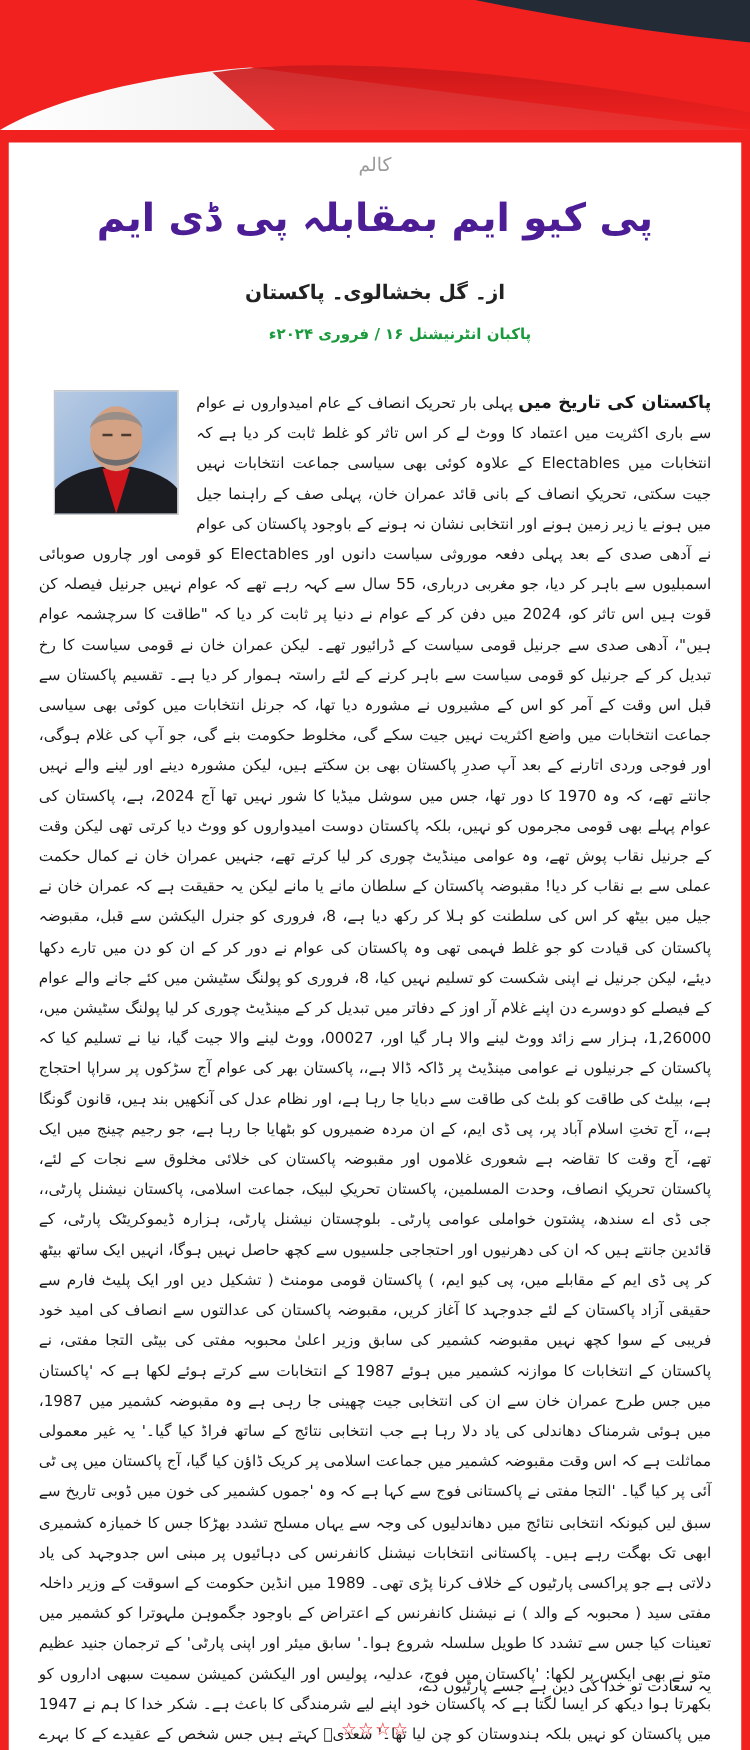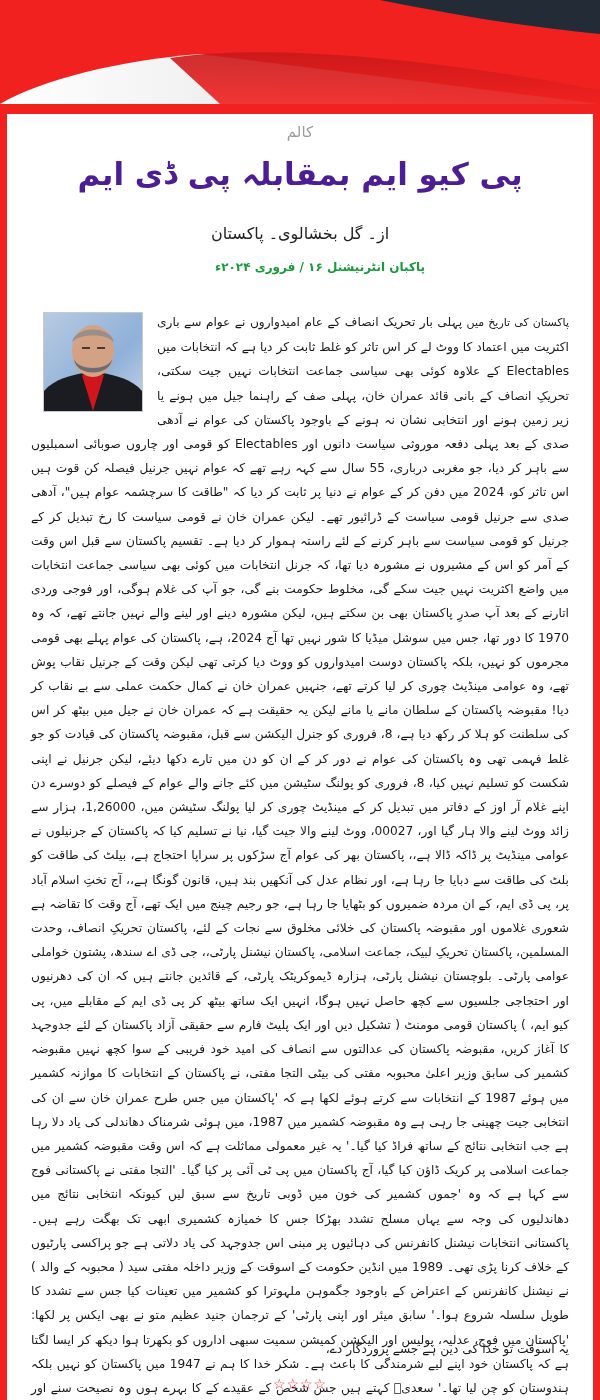--- a/index.html
+++ b/index.html
@@ -16,33 +16,33 @@
     .kicker {
       position: absolute; top: 9px; left: 0; width: 100%; text-align: center;
       color: #9b9b9b; font-size: 15px;
     }
     .headline {
       position: absolute; top: 42px; left: 0; width: 100%; text-align: center;
       color: #4c1d95; font-size: 31px; font-weight: bold; direction: rtl;
     }
     .byline {
       position: absolute; top: 110px; left: 0; width: 100%; text-align: center;
-      color: #222; font-size: 16px; font-weight: normal; direction: rtl;
+      color: #222; font-size: 16px; font-weight: bold; direction: rtl;
     }
     .source {
       position: absolute; top: 146px; left: 0; width: 100%; text-align: center;
       color: #1a9a3c; font-size: 12px; font-weight: bold; direction: rtl; padding-left: 20px;
     }
     .article {
       position: absolute; top: 196px; left: 24px; width: 538px;
       direction: rtl; text-align: justify; color: #1a1a1a;
       font-size: 12.2px; line-height: 24.2px;
     }
     .article p { margin: 0; }
-    .article .lead { font-weight: normal; font-size: 11px; }
+    .article .lead { font-weight: bold; font-size: 14px; }
     .photo {
       float: left; width: 98px; height: 98px; margin: 2px 14px 4px 12px;
       border: 1px solid #c9c9c9; position: relative; overflow: hidden;
       background: linear-gradient(135deg, #b8cbe3 0%, #8fb0d8 60%, #c7d5e8 100%);
     }
     .closing { position: absolute; top: 1228px; left: 24px; width: 538px; direction: rtl; text-align: right; font-size: 12.2px; color: #1a1a1a; }
     .stars {
       position: absolute; top: 1262px; left: 0; width: 100%; text-align: center;
       color: #ee1c24; font-size: 14px; letter-spacing: 1px;
     }
@@ -82,15 +82,15 @@
         <ellipse cx="49" cy="38" rx="21" ry="26" fill="#d3a285"></ellipse>
         <path d="M28 30 C30 12 68 12 70 30 C66 20 32 20 28 30 Z" fill="#9a8e88"></path>
         <path d="M30 46 C32 64 66 64 68 46 C64 58 34 58 30 46 Z" fill="#6d6c6f"></path>
         <rect x="38" y="34" width="8" height="2" fill="#4a3a30"></rect>
         <rect x="53" y="34" width="8" height="2" fill="#4a3a30"></rect>
       </svg>
     </div>
     <p><span class="lead">پاکستان کی تاریخ میں</span> <span>پہلی بار تحریک انصاف کے عام امیدواروں نے عوام سے باری اکثریت میں اعتماد کا ووٹ لے کر اس تاثر کو غلط ثابت کر دیا ہے کہ انتخابات میں Electables کے علاوہ کوئی بھی سیاسی جماعت انتخابات نہیں جیت سکتی، تحریکِ انصاف کے بانی قائد عمران خان، پہلی صف کے راہنما جیل میں ہونے یا زیر زمین ہونے اور انتخابی نشان نہ ہونے کے باوجود پاکستان کی عوام نے آدھی صدی کے بعد پہلی دفعہ موروثی سیاست دانوں اور Electables کو قومی اور چاروں صوبائی اسمبلیوں سے باہر کر دیا، جو مغربی درباری، 55 سال سے کہہ رہے تھے کہ عوام نہیں جرنیل فیصلہ کن قوت ہیں اس تاثر کو، 2024 میں دفن کر کے عوام نے دنیا پر ثابت کر دیا کہ "طاقت کا سرچشمہ عوام ہیں"، آدھی صدی سے جرنیل قومی سیاست کے ڈرائیور تھے۔ لیکن عمران خان نے قومی سیاست کا رخ تبدیل کر کے جرنیل کو قومی سیاست سے باہر کرنے کے لئے راستہ ہموار کر دیا ہے۔ تقسیم پاکستان سے قبل اس وقت کے آمر کو اس کے مشیروں نے مشورہ دیا تھا، کہ جرنل انتخابات میں کوئی بھی سیاسی جماعت انتخابات میں واضع اکثریت نہیں جیت سکے گی، مخلوط حکومت بنے گی، جو آپ کی غلام ہوگی، اور فوجی وردی اتارنے کے بعد آپ صدرِ پاکستان بھی بن سکتے ہیں، لیکن مشورہ دینے اور لینے والے نہیں جانتے تھے، کہ وہ 1970 کا دور تھا، جس میں سوشل میڈیا کا شور نہیں تھا آج 2024، ہے، پاکستان کی عوام پہلے بھی قومی مجرموں کو نہیں، بلکہ پاکستان دوست امیدواروں کو ووٹ دیا کرتی تھی لیکن وقت کے جرنیل نقاب پوش تھے، وہ عوامی مینڈیٹ چوری کر لیا کرتے تھے، جنہیں عمران خان نے کمال حکمت عملی سے بے نقاب کر دیا! مقبوضہ پاکستان کے سلطان مانے یا مانے لیکن یہ حقیقت ہے کہ عمران خان نے جیل میں بیٹھ کر اس کی سلطنت کو ہلا کر رکھ دیا ہے، 8، فروری کو جنرل الیکشن سے قبل، مقبوضہ پاکستان کی قیادت کو جو غلط فہمی تھی وہ پاکستان کی عوام نے دور کر کے ان کو دن میں تارے دکھا دیئے، لیکن جرنیل نے اپنی شکست کو تسلیم نہیں کیا، 8، فروری کو پولنگ سٹیشن میں کئے جانے والے عوام کے فیصلے کو دوسرے دن اپنے غلام آر اوز کے دفاتر میں تبدیل کر کے مینڈیٹ چوری کر لیا پولنگ سٹیشن میں، 1,26000، ہزار سے زائد ووٹ لینے والا ہار گیا اور، 00027، ووٹ لینے والا جیت گیا، نیا نے تسلیم کیا کہ پاکستان کے جرنیلوں نے عوامی مینڈیٹ پر ڈاکہ ڈالا ہے،، پاکستان بھر کی عوام آج سڑکوں پر سراپا احتجاج ہے، بیلٹ کی طاقت کو بلٹ کی طاقت سے دبایا جا رہا ہے، اور نظام عدل کی آنکھیں بند ہیں، قانون گونگا ہے،، آج تختِ اسلام آباد پر، پی ڈی ایم، کے ان مردہ ضمیروں کو بٹھایا جا رہا ہے، جو رجیم چینج میں ایک تھے، آج وقت کا تقاضہ ہے شعوری غلاموں اور مقبوضہ پاکستان کی خلائی مخلوق سے نجات کے لئے، پاکستان تحریکِ انصاف، وحدت المسلمین، پاکستان تحریکِ لبیک، جماعت اسلامی، پاکستان نیشنل پارٹی،، جی ڈی اے سندھ، پشتون خواملی عوامی پارٹی۔ بلوچستان نیشنل پارٹی، ہزارہ ڈیموکریٹک پارٹی، کے قائدین جانتے ہیں کہ ان کی دھرنیوں اور احتجاجی جلسیوں سے کچھ حاصل نہیں ہوگا، انہیں ایک ساتھ بیٹھ کر پی ڈی ایم کے مقابلے میں، پی کیو ایم، ) پاکستان قومی مومنٹ ( تشکیل دیں اور ایک پلیٹ فارم سے حقیقی آزاد پاکستان کے لئے جدوجہد کا آغاز کریں، مقبوضہ پاکستان کی عدالتوں سے انصاف کی امید خود فریبی کے سوا کچھ نہیں مقبوضہ کشمیر کی سابق وزیر اعلیٰ محبوبہ مفتی کی بیٹی التجا مفتی، نے پاکستان کے انتخابات کا موازنہ کشمیر میں ہوئے 1987 کے انتخابات سے کرتے ہوئے لکھا ہے کہ 'پاکستان میں جس طرح عمران خان سے ان کی انتخابی جیت چھینی جا رہی ہے وہ مقبوضہ کشمیر میں 1987، میں ہوئی شرمناک دھاندلی کی یاد دلا رہا ہے جب انتخابی نتائج کے ساتھ فراڈ کیا گیا۔' یہ غیر معمولی مماثلت ہے کہ اس وقت مقبوضہ کشمیر میں جماعت اسلامی پر کریک ڈاؤن کیا گیا، آج پاکستان میں پی ٹی آئی پر کیا گیا۔ 'التجا مفتی نے پاکستانی فوج سے کہا ہے کہ وہ 'جموں کشمیر کی خون میں ڈوبی تاریخ سے سبق لیں کیونکہ انتخابی نتائج میں دھاندلیوں کی وجہ سے یہاں مسلح تشدد بھڑکا جس کا خمیازہ کشمیری ابھی تک بھگت رہے ہیں۔ پاکستانی انتخابات نیشنل کانفرنس کی دہائیوں پر مبنی اس جدوجہد کی یاد دلاتی ہے جو پراکسی پارٹیوں کے خلاف کرنا پڑی تھی۔ 1989 میں انڈین حکومت کے اسوقت کے وزیر داخلہ مفتی سید ( محبوبہ کے والد ) نے نیشنل کانفرنس کے اعتراض کے باوجود جگموہن ملہوترا کو کشمیر میں تعینات کیا جس سے تشدد کا طویل سلسلہ شروع ہوا۔' سابق میئر اور اپنی پارٹی' کے ترجمان جنید عظیم متو نے بھی ایکس پر لکھا: 'پاکستان میں فوج، عدلیہ، پولیس اور الیکشن کمیشن سمیت سبھی اداروں کو بکھرتا ہوا دیکھ کر ایسا لگتا ہے کہ پاکستان خود اپنے لیے شرمندگی کا باعث ہے۔ شکر خدا کا ہم نے 1947 میں پاکستان کو نہیں بلکہ ہندوستان کو چن لیا تھا۔' سعدیؒ کہتے ہیں جس شخص کے عقیدے کے کا بہرے ہوں وہ نصیحت سنے اور دیکھے بھی تو کیونکر،، اللہ والوں کی اندھیری رات بھی روز روشن کی طرح کامیاب ہوتی ہے اور</span></p>
   </div>
 
-  <div class="closing">یہ اسوقت تو خدا کی دین ہے جسے پروردگار دے،</div>
+  <div class="closing">یہ سعادت تو خدا کی دین ہے جسے پارٹیوں دے،</div>
   <div class="stars">☆☆☆☆</div>
 </div>
 
 </body></html>

